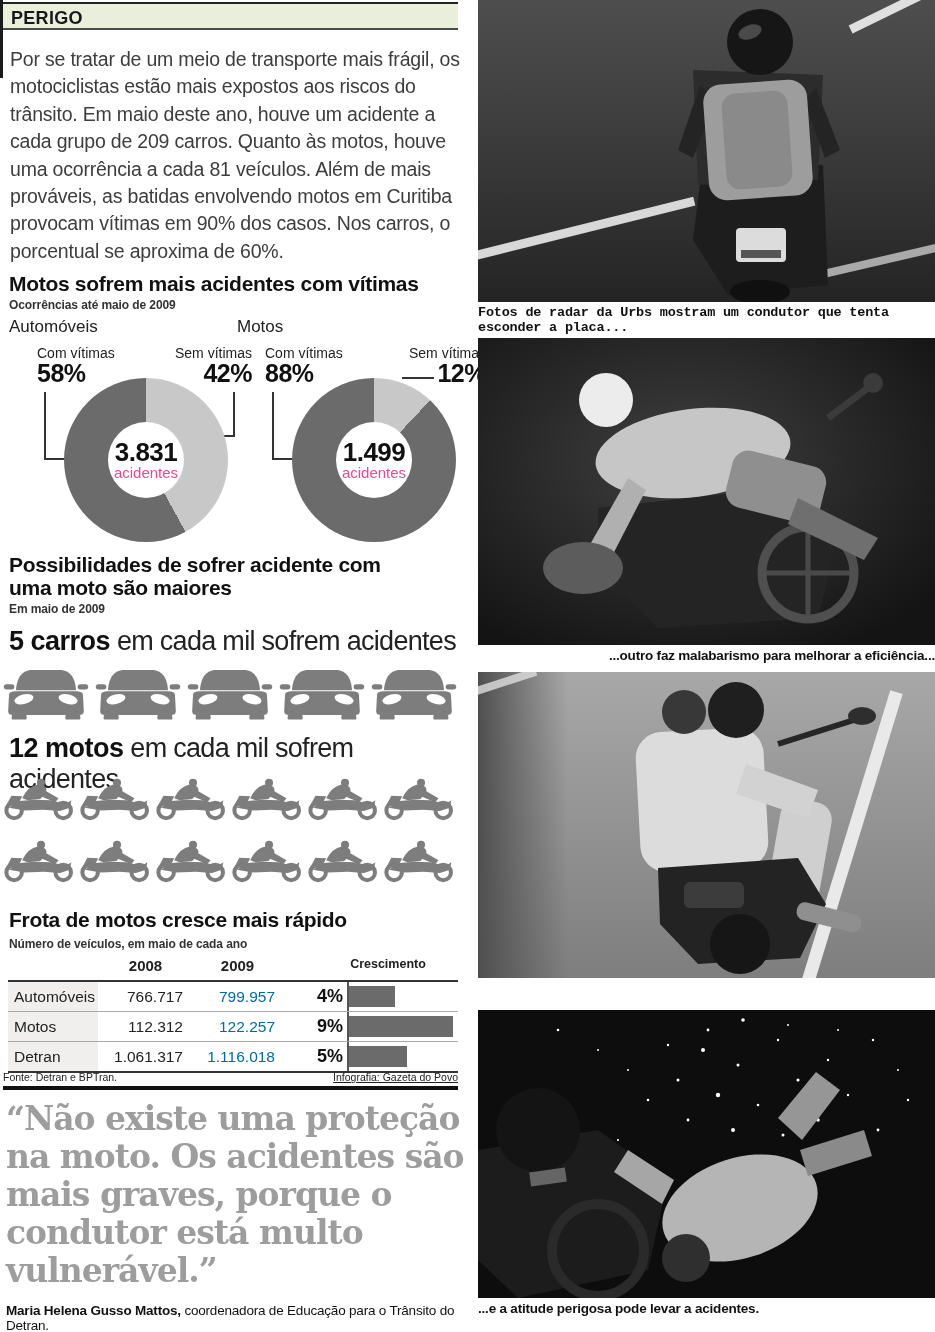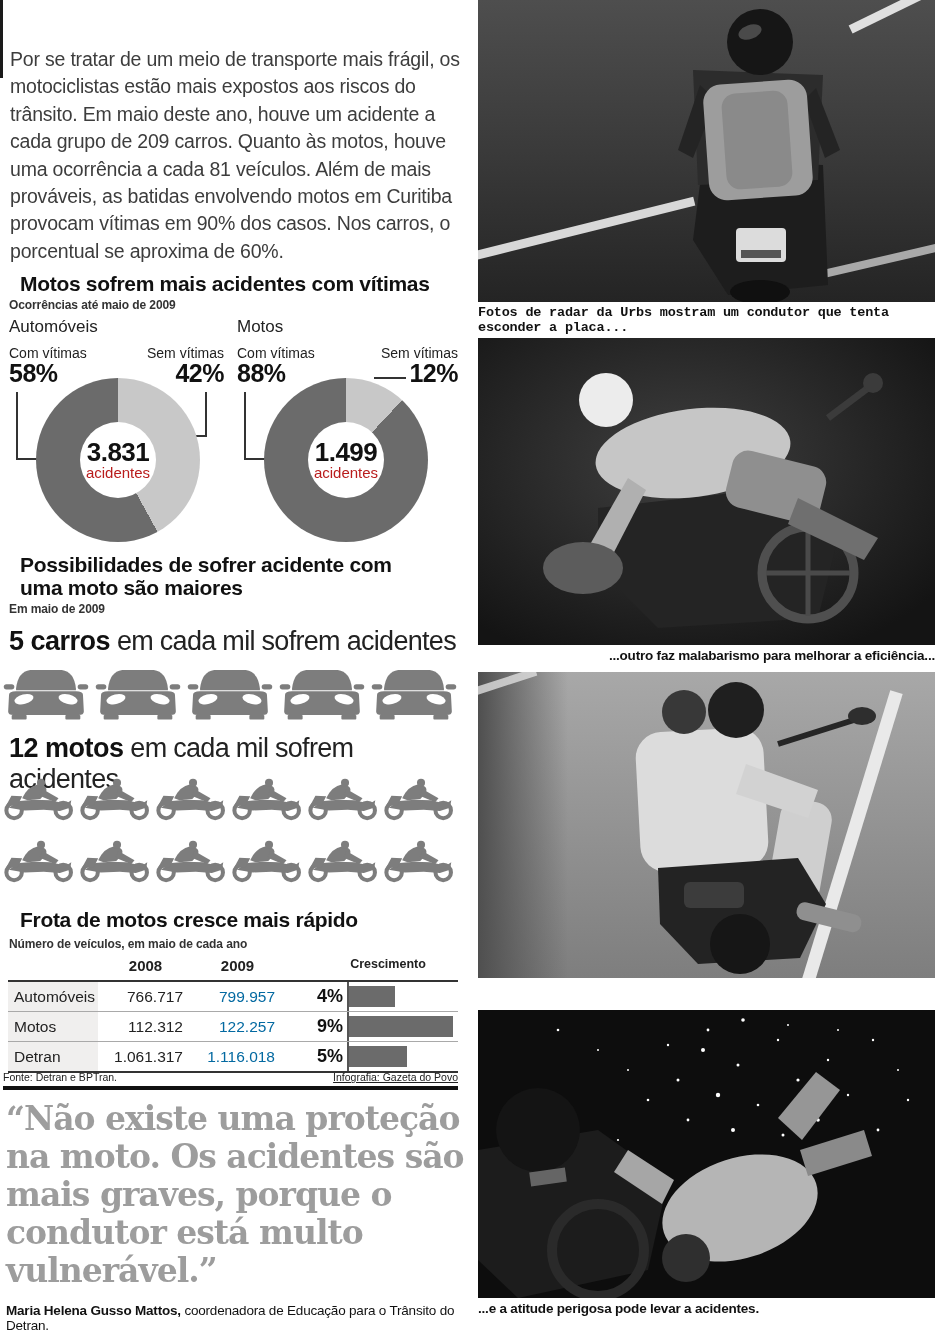--- a/index.html
+++ b/index.html
@@ -7,34 +7,34 @@
         font-family:"Liberation Sans",sans-serif;color:#1a1a1a;}
   
   .left-col{position:absolute;left:0;top:0;width:462px;height:1332px;}
   .vrule{position:absolute;left:0;top:0;width:3px;height:78px;background:#1a1a1a;}
   .kicker{position:absolute;left:3px;top:2px;width:455px;height:28px;background:#e9efdb;
           border-top:2px solid #222;border-bottom:2px solid #4a4a4a;
           font-weight:bold;font-size:18px;line-height:28px;padding-left:8px;box-sizing:border-box;
           letter-spacing:.3px;color:#15181c;}
   .intro{position:absolute;left:10px;top:46px;width:450px;margin:0;
          font-size:19.5px;line-height:27.4px;color:#3d3d3d;letter-spacing:-.2px;}
-  .sec-title{position:absolute;left:20px;font-size:21px;font-weight:bold;letter-spacing:-.3px;color:#111;}
+  .sec-title{position:absolute;left:9px;font-size:21px;font-weight:bold;letter-spacing:-.3px;color:#111;}
   .sec-sub{position:absolute;left:9px;font-size:12px;font-weight:bold;color:#333;letter-spacing:-.1px;}
   .chart-name{position:absolute;top:317px;font-size:17px;color:#222;}
-  .donut-block{position:absolute;top:345px;width:228px;height:205px;}
+  .donut-block{position:absolute;top:345px;width:228px;height:205px;margin-left:28px;}
   .lab{position:absolute;top:0;font-size:14px;color:#222;}
   .pct{position:absolute;top:14px;font-size:25px;font-weight:bold;color:#111;letter-spacing:-.5px;}
   .lab.l,.pct.l{left:9px;}
   .lab.r,.pct.r{right:4px;text-align:right;}
   .donut{position:absolute;width:164px;height:164px;border-radius:50%;}
   .hole{position:absolute;left:50%;top:50%;width:76px;height:76px;margin:-38px 0 0 -38px;
         background:#fff;border-radius:50%;text-align:center;display:flex;flex-direction:column;
         justify-content:center;}
   .hole .tot{font-size:26px;font-weight:bold;letter-spacing:-.5px;color:#111;line-height:24px;}
-  .hole .totlab{font-size:15px;color:#b91c1c;line-height:17px;}
+  .hole .totlab{font-size:15px;color:#ec4899;line-height:17px;}
   .elbow-l{position:absolute;left:16px;top:47px;width:42px;height:66px;
            border-left:2px solid #333;border-bottom:2px solid #333;}
   .elbow-r{position:absolute;left:185px;top:47px;width:20px;height:43px;
            border-right:2px solid #333;border-bottom:2px solid #333;}
   .tick-r{position:absolute;left:140px;top:32px;width:32px;border-top:2px solid #333;}
   .lead-line{position:absolute;left:9px;font-size:27px;letter-spacing:-.7px;color:#222;}
   .lead-line b{letter-spacing:-.5px;color:#111;}
   .icon-row{position:absolute;left:2px;display:flex;gap:4px;}
   .icon-row svg{display:block;}
   .moto-grid{position:absolute;left:2px;width:458px;display:flex;flex-wrap:wrap;gap:4px 2px;}
@@ -102,20 +102,23 @@
       </g>
     </symbol>
   </defs>
 </svg>
 
 <div id="page">
 
   <div class="left-col">
 
     <div class="vrule"></div>
+    <div class="kicker">
+      <span>PERIGO</span>
+    </div>
 
     <p class="intro">Por se tratar de um meio de transporte mais frágil, os motociclistas estão mais expostos aos riscos do trânsito. Em maio deste ano, houve um acidente a cada grupo de 209 carros. Quanto às motos, houve uma ocorrência a cada 81 veículos. Além de mais prováveis, as batidas envolvendo motos em Curitiba provocam vítimas em 90% dos casos. Nos carros, o porcentual se aproxima de 60%.</p>
 
     <div class="sec-title" style="top:272px;">Motos sofrem mais acidentes com vítimas</div>
     <div class="sec-sub" style="top:298px;">Ocorrências até maio de 2009</div>
     <div class="chart-name" style="left:9px;">Automóveis</div>
     <div class="chart-name" style="left:237px;">Motos</div>
 
     <div class="donut-block" style="left:0;">
       <div class="lab l">Com vítimas</div>

